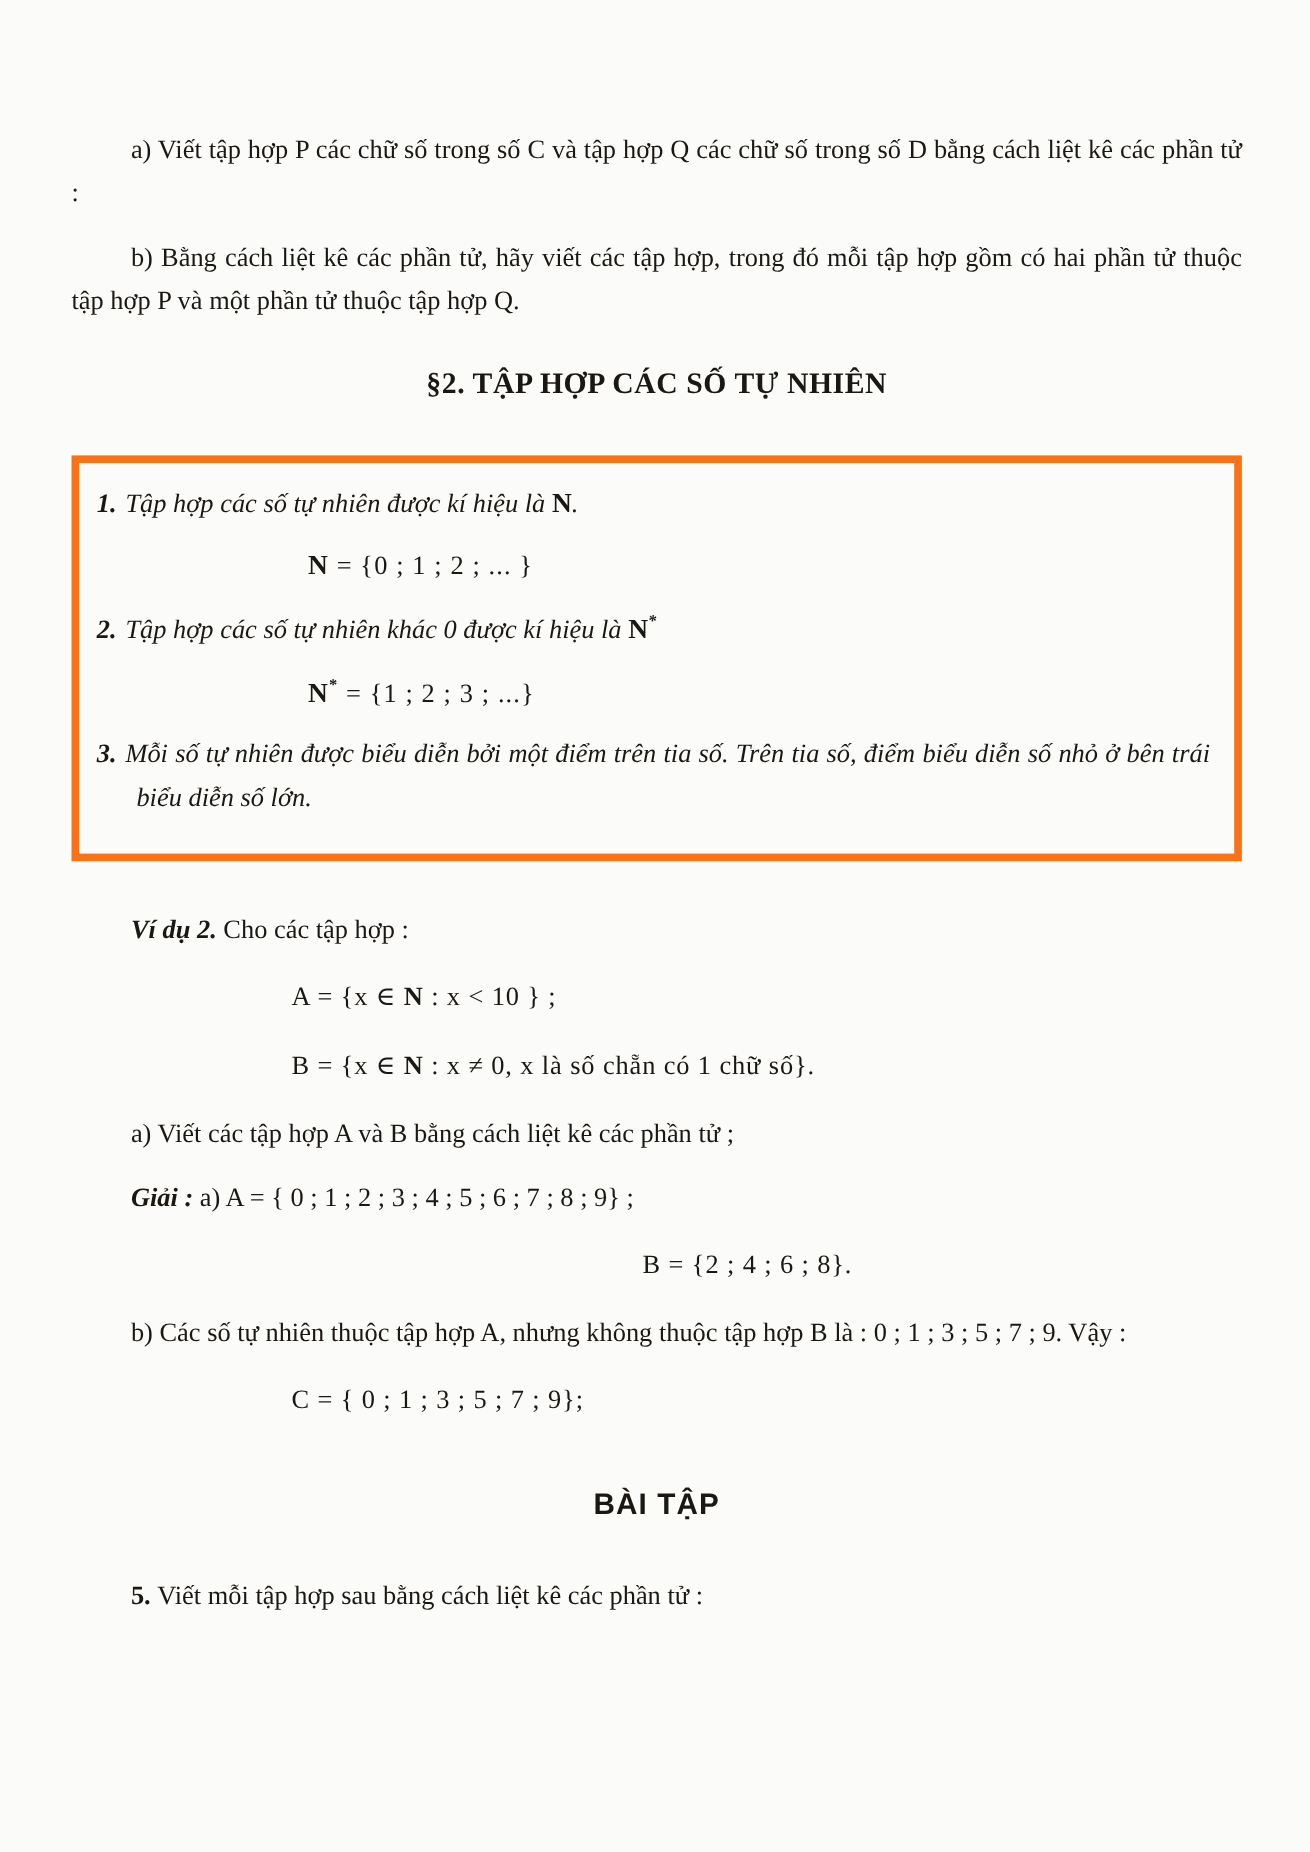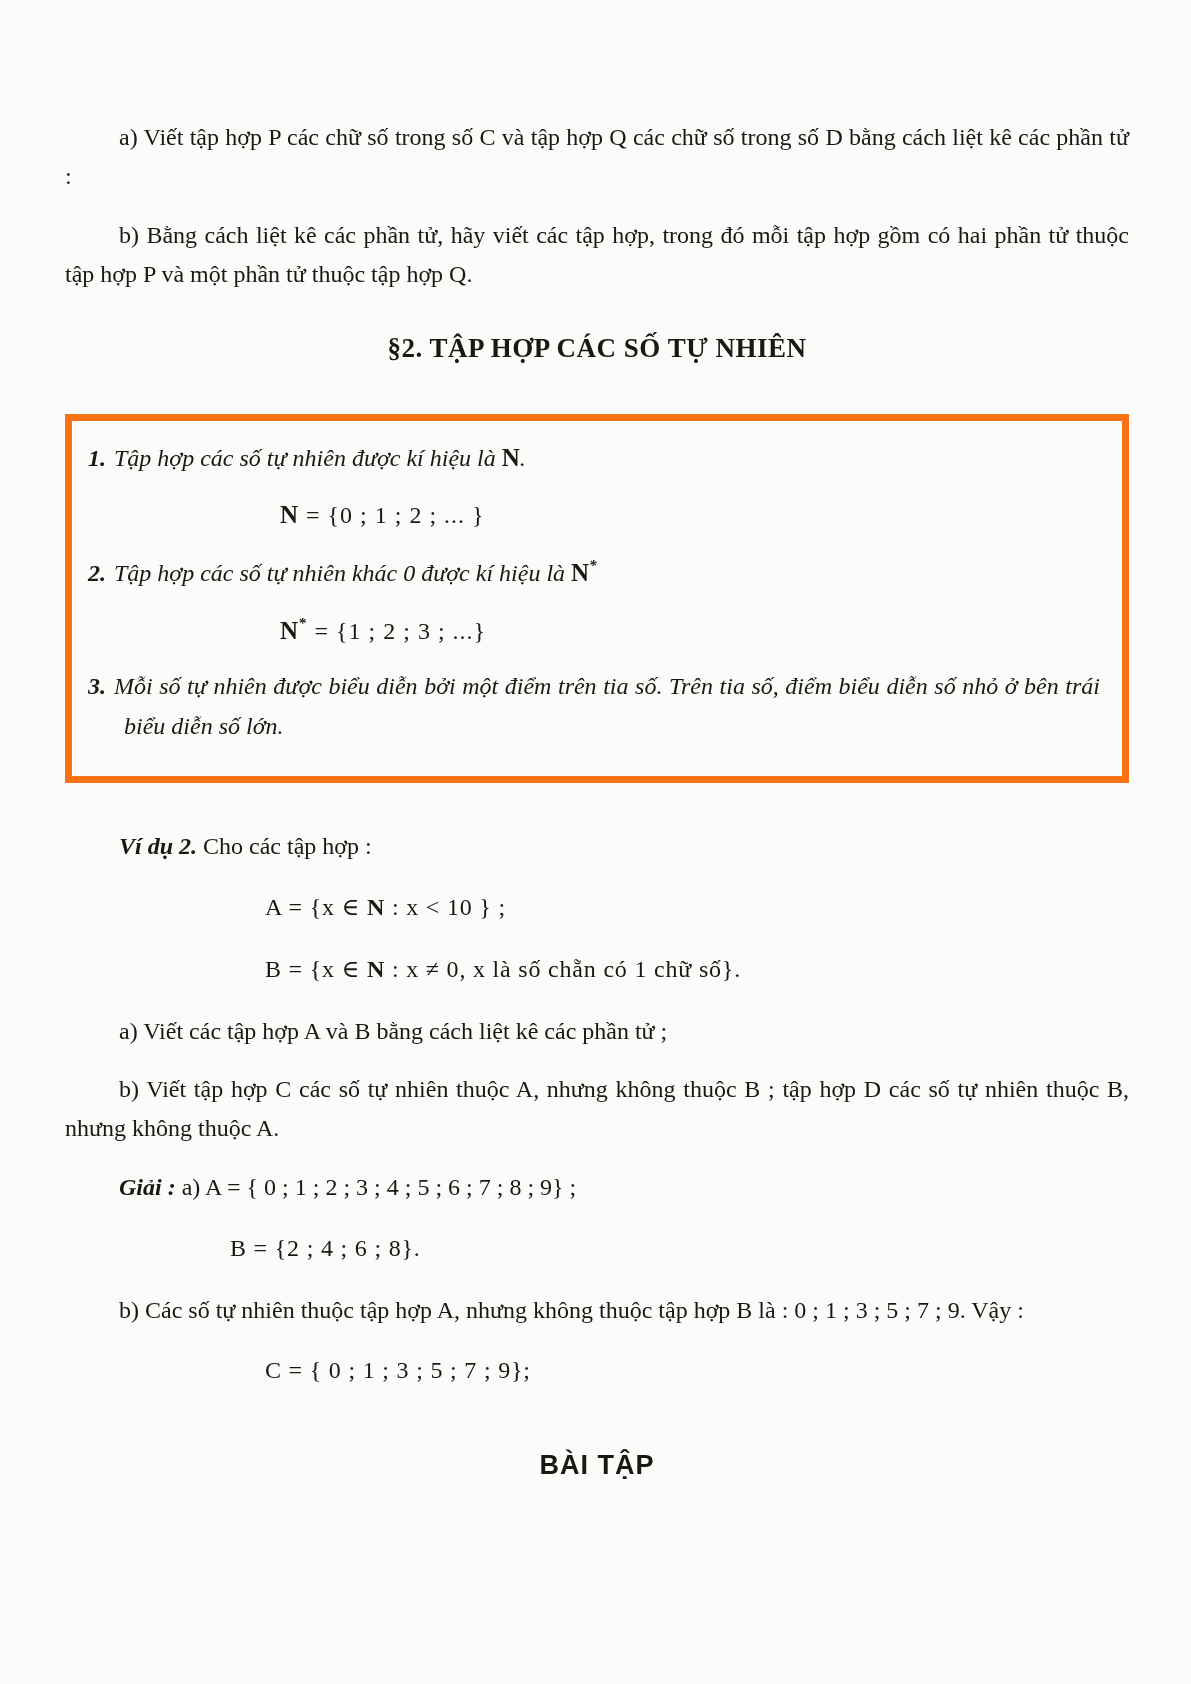--- a/index.html
+++ b/index.html
@@ -53,21 +53,21 @@
   .setsym { font-weight: bold; font-style: normal; }
   .rule-box .setsym { font-size: 25px; }
   sup.star { font-size: 15px; position: relative; top: -2px; font-weight: bold; }
   .example-para { margin-top: 44px; }
   .label-bi { font-weight: bold; font-style: italic; }
   .formula {
     margin: 22px 0 22px 200px;
     line-height: 1.65;
     letter-spacing: 0.8px;
   }
-  .formula-mid { margin-left: 165px; }
+  .formula-mid { margin-left: 165px; text-align: center; }
   .solution-para { }
   .exercises-heading {
     font-family: "Liberation Sans", "DejaVu Sans", sans-serif;
     font-size: 27px;
     font-weight: bold;
     text-align: center;
     letter-spacing: 1px;
     margin: 58px 0 48px 0;
     line-height: 1.2;
   }
@@ -105,29 +105,29 @@
   </div>
 
   <p class="para example-para"><span class="label-bi">Ví dụ 2.</span><span> Cho các tập hợp :</span></p>
 
   <p class="formula"><span>A = {x ∈ </span><span class="setsym">N</span><span> : x &lt; 10 } ;</span></p>
 
   <p class="formula"><span>B = {x ∈ </span><span class="setsym">N</span><span> : x ≠ 0, x là số chẵn có 1 chữ số}.</span></p>
 
   <p class="para">a) Viết các tập hợp A và B bằng cách liệt kê các phần tử ;</p>
 
-  <p class="para">b) Viết tập hợp C các số tự nhiên thuộc A, nhưng không thuộc B ; tập hợp D các số tự nhiên thuộc B, nhưng không thuộc A.</p>
 
   <p class="para solution-para"><span class="label-bi">Giải :</span><span> a) A = { 0 ; 1 ; 2 ; 3 ; 4 ; 5 ; 6 ; 7 ; 8 ; 9} ;</span></p>
 
   <p class="formula formula-mid">B = {2 ; 4 ; 6 ; 8}.</p>
 
   <p class="para">b) Các số tự nhiên thuộc tập hợp A, nhưng không thuộc tập hợp B là : 0 ; 1 ; 3 ; 5 ; 7 ; 9. Vậy :</p>
 
   <p class="formula">C = { 0 ; 1 ; 3 ; 5 ; 7 ; 9};</p>
 
 
   <h3 class="exercises-heading">BÀI TẬP</h3>
 
+  <p class="para exercise"><span class="num">5.</span><span>Viết mỗi tập hợp sau bằng cách liệt kê các phần tử :</span></p>
 
   <div class="page-number">7</div>
 
 </div>
 
 </body></html>

